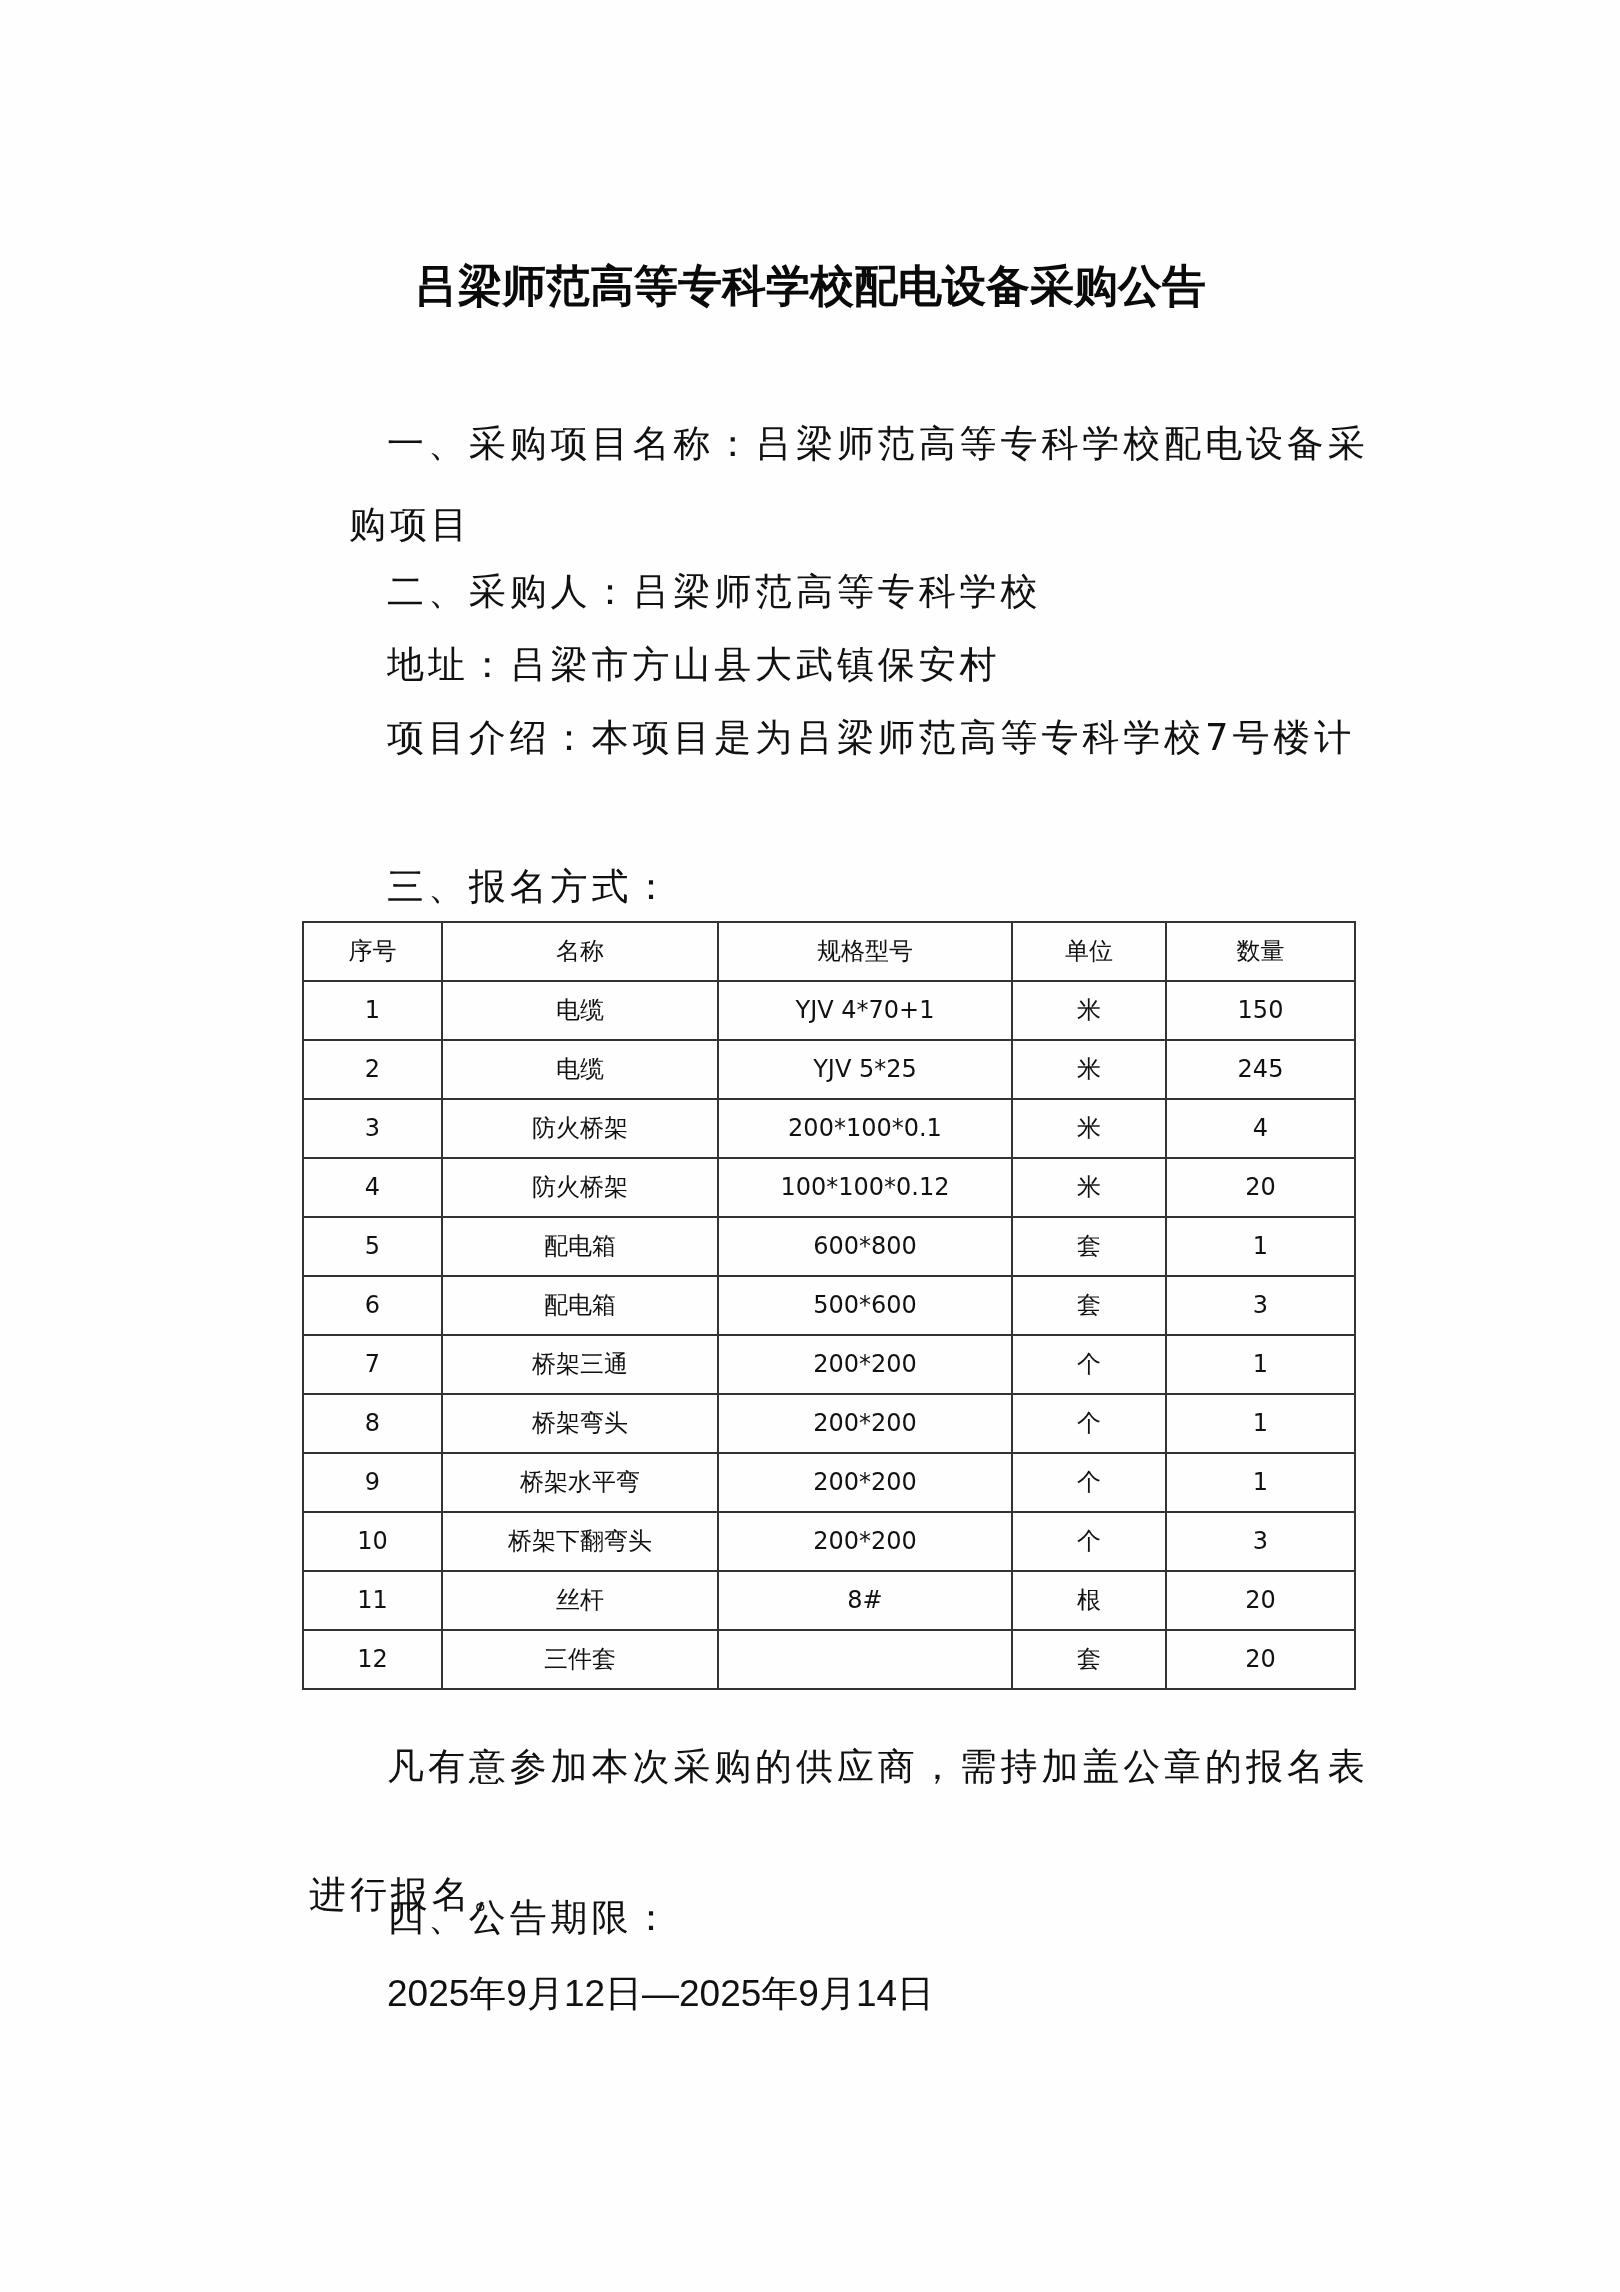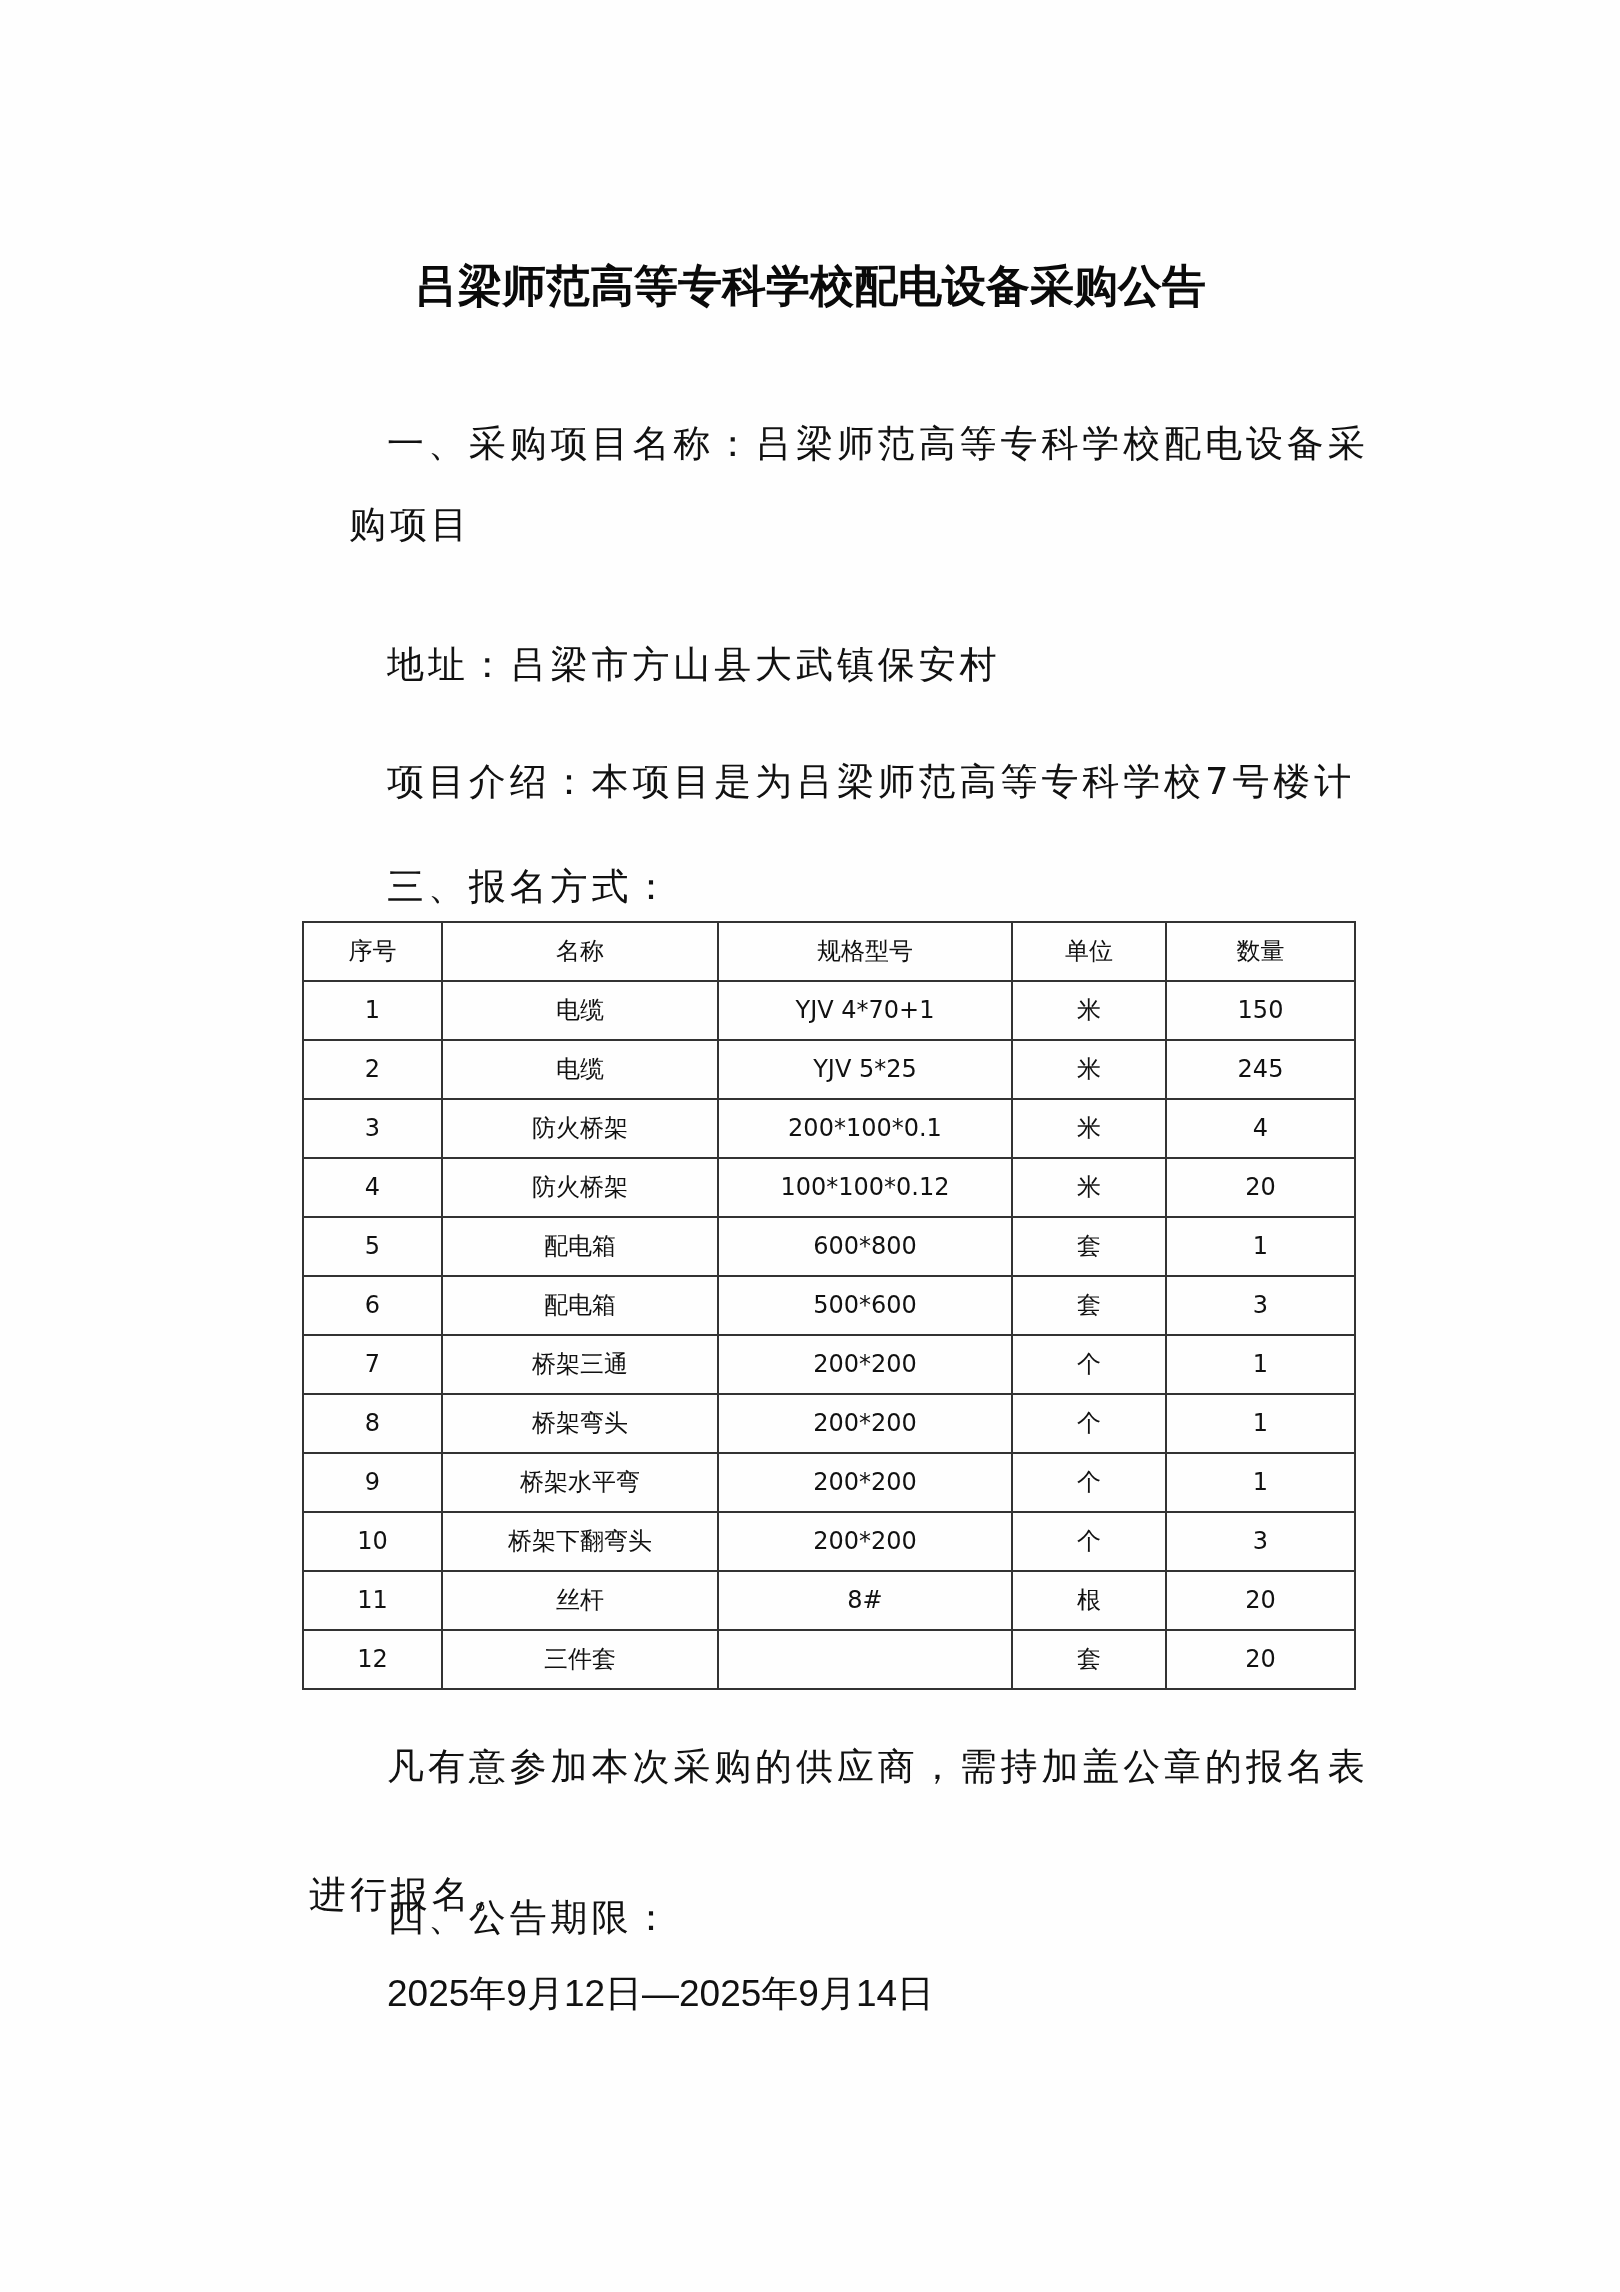--- a/index.html
+++ b/index.html
@@ -35,22 +35,23 @@
 </style>
 </head>
 <body>
 
 <div class="page">
   <div class="title">吕梁师范高等专科学校配电设备采购公告</div>
 
   <div class="line indent" style="top:420px;">一、采购项目名称：吕梁师范高等专科学校配电设备采</div>
   <div class="line flush" style="top:501px;margin-left:40px;">购项目</div>
 
+  <div class="line indent" style="top:568px;">二、采购人：吕梁师范高等专科学校</div>
   <div class="line indent" style="top:641px;">地址：吕梁市方山县大武镇保安村</div>
-  <div class="line indent" style="top:714px;margin-top:44px;">项目介绍：本项目是为吕梁师范高等专科学校7号楼计</div>
+  <div class="line indent" style="top:714px;">项目介绍：本项目是为吕梁师范高等专科学校7号楼计</div>
   <div class="line indent" style="top:863px;">三、报名方式：</div>
 
   <table class="items">
     <tbody>
         <tr>
       <td class="c0">序号</td>
       <td class="c1">名称</td>
       <td class="c2">规格型号</td>
       <td class="c3">单位</td>
       <td class="c4">数量</td>

